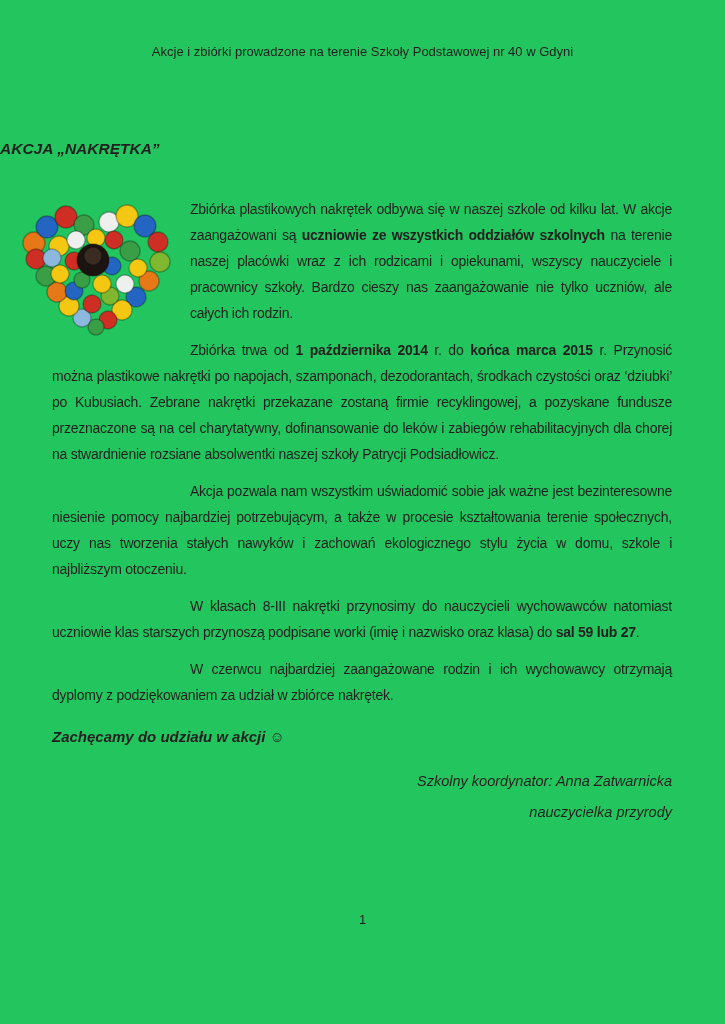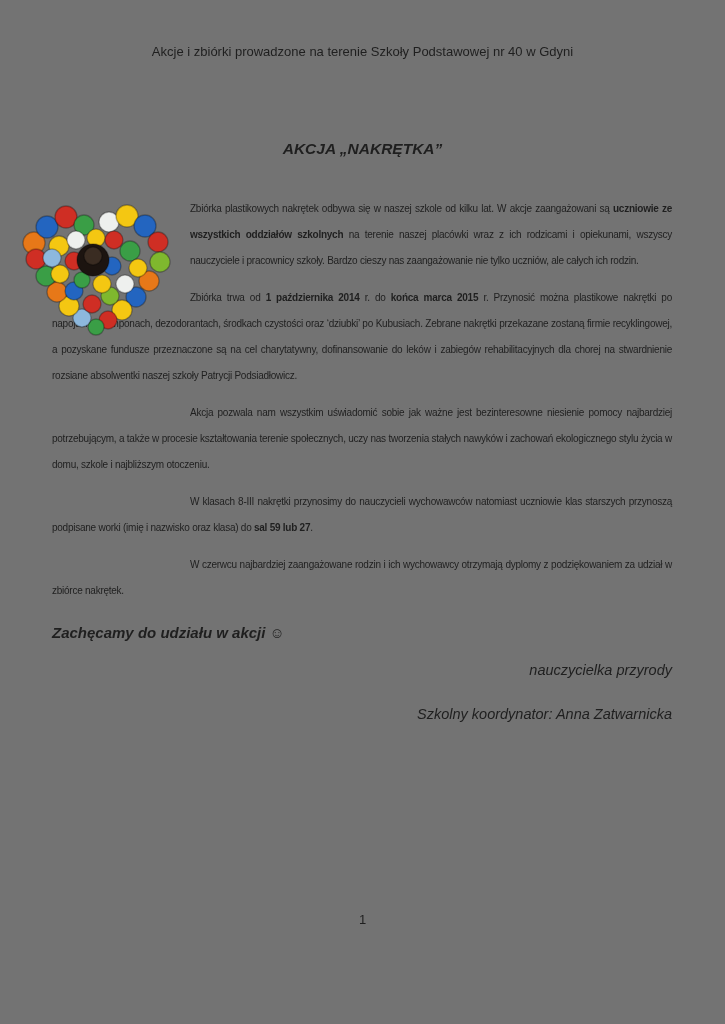--- a/index.html
+++ b/index.html
@@ -1,58 +1,57 @@
 <!DOCTYPE html>
 <html lang="pl"><head>
 <meta charset="utf-8">
 <style>
   html, body { margin: 0; padding: 0; background: #ffffff; }
   .page {
     position: relative;
     width: 725px;
     height: 1024px;
-    background: #737373;
+    background: #22c55e;
     font-family: "Liberation Sans", sans-serif;
     color: #1f1f1f;
     overflow: hidden;
   }
   .doc-header {
     position: absolute;
     top: 44px; left: 0;
     width: 100%;
     text-align: center;
     font-size: 13px;
     line-height: 16px;
   }
   .doc-title {
     position: absolute;
     top: 140px; left: 0;
     width: 100%;
-    text-align: center;
     font-size: 15.5px;
     font-weight: bold;
     font-style: italic;
     margin: 0;
   }
   .content {
     position: absolute;
     left: 52px;
     top: 196px;
     width: 620px;
   }
   .photo {
     position: absolute;
     left: -38px;
     top: 0;
     width: 162px;
     height: 140px;
     display: block;
   }
   .content p {
-    font-size: 10px;
+    font-size: 14px;
     letter-spacing: -0.25px;
     line-height: 26px;
     text-align: justify;
     margin: 0 0 11px 0;
   }
   p.beside-photo { margin-left: 138px; }
   p.indent { text-indent: 138px; }
   b { font-weight: bold; }
   .closing {
     text-align: left;
@@ -142,20 +141,20 @@
     <p class="indent"><span>Zbiórka trwa od </span><b>1 października 2014</b><span> r. do </span><b>końca marca 2015</b><span> r. Przynosić można plastikowe nakrętki po napojach, szamponach, dezodorantach, środkach czystości oraz ‘dziubki’ po Kubusiach. Zebrane nakrętki przekazane zostaną firmie recyklingowej, a pozyskane fundusze przeznaczone są na cel charytatywny, dofinansowanie do leków i zabiegów rehabilitacyjnych dla chorej na stwardnienie rozsiane absolwentki naszej szkoły Patrycji Podsiadłowicz.</span></p>
 
     <p class="indent">Akcja pozwala nam wszystkim uświadomić sobie jak ważne jest bezinteresowne niesienie pomocy najbardziej potrzebującym, a także w procesie kształtowania terenie społecznych, uczy nas tworzenia stałych nawyków i zachowań ekologicznego stylu życia w domu, szkole i najbliższym otoczeniu.</p>
 
     <p class="indent"><span>W klasach 8-III nakrętki przynosimy do nauczycieli wychowawców natomiast uczniowie klas starszych przynoszą podpisane worki (imię i nazwisko oraz klasa) do </span><b>sal 59 lub 27</b><span>.</span></p>
 
     <p class="indent">W czerwcu najbardziej zaangażowane rodzin i ich wychowawcy otrzymają dyplomy z podziękowaniem za udział w zbiórce nakrętek.</p>
 
     <p class="closing">Zachęcamy do udziału w akcji ☺</p>
 
+    <p class="signature sig-first">Szkolny koordynator:  Anna Zatwarnicka</p>
     <p class="signature">nauczycielka przyrody</p>
-    <p class="signature sig-first">Szkolny koordynator:  Anna Zatwarnicka</p>
 
   </div>
 
   <div class="doc-footer">1</div>
 
 </div>
 
 </body></html>

